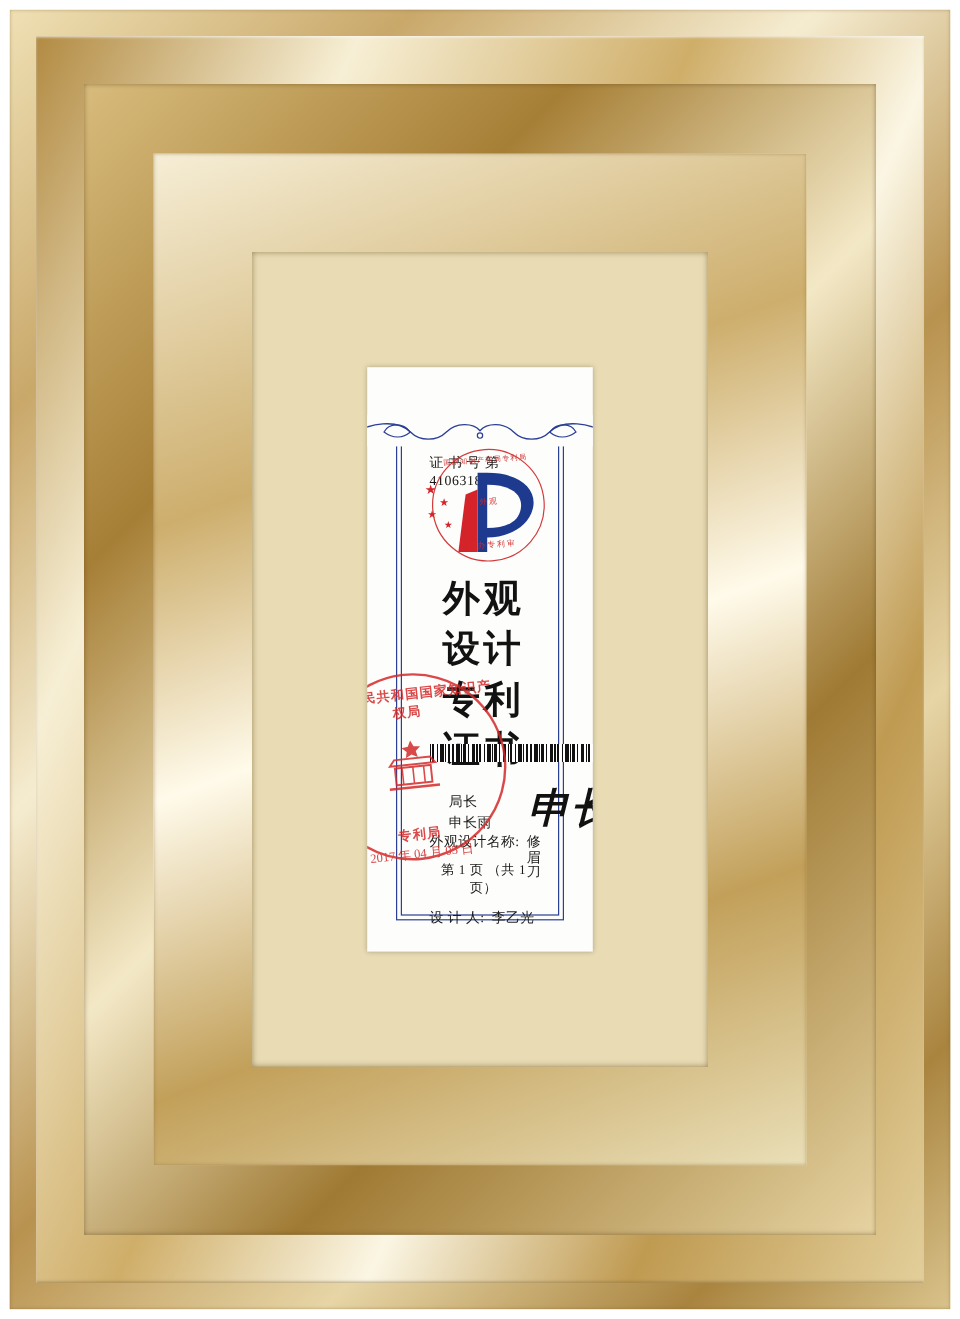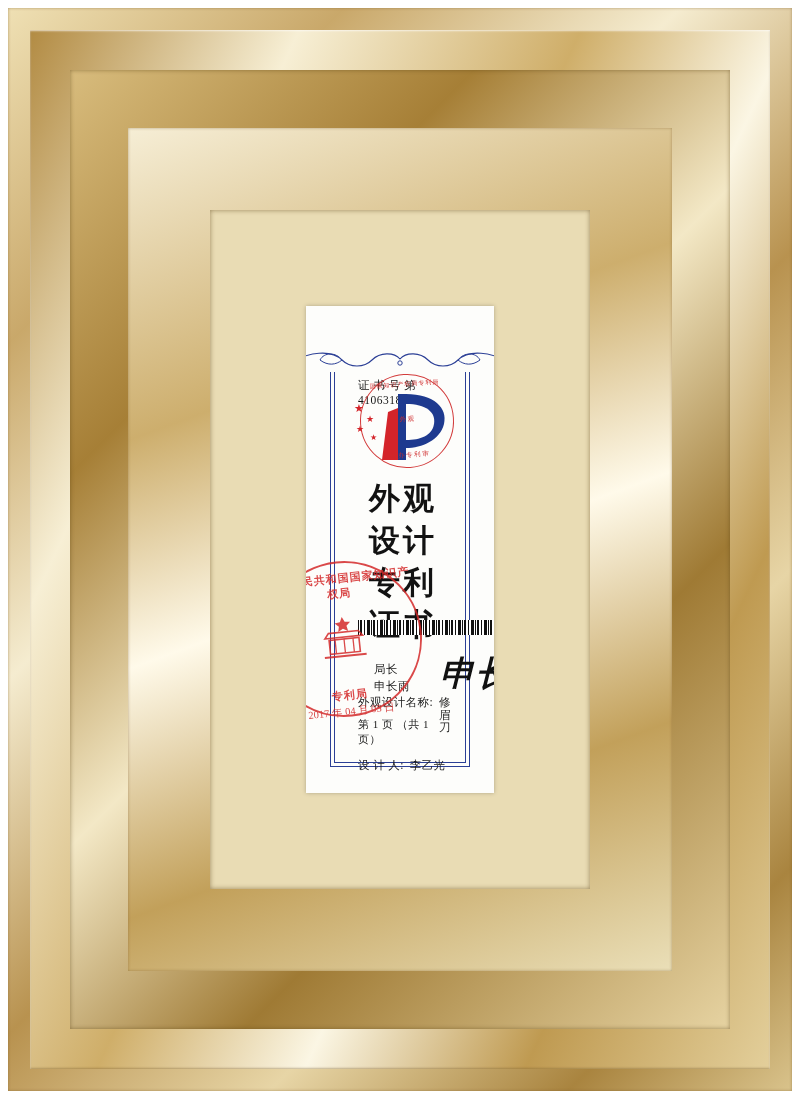--- a/index.html
+++ b/index.html
@@ -239,21 +239,21 @@
     transform: translate(-50%,-50%);
     width: 58px; height: 52px;
     font-size: 9px;
     text-align: center;
   }
 
   .page-footer {
     position: absolute;
     left: 0; right: 0;
     bottom: 6px;
-    text-align: left;
+    text-align: center;
     font-size: 11px;
     letter-spacing: .5px;
   }
 
   
   .emblem-svg { display:block; }
 </style>
 </head>
 <body>
 

